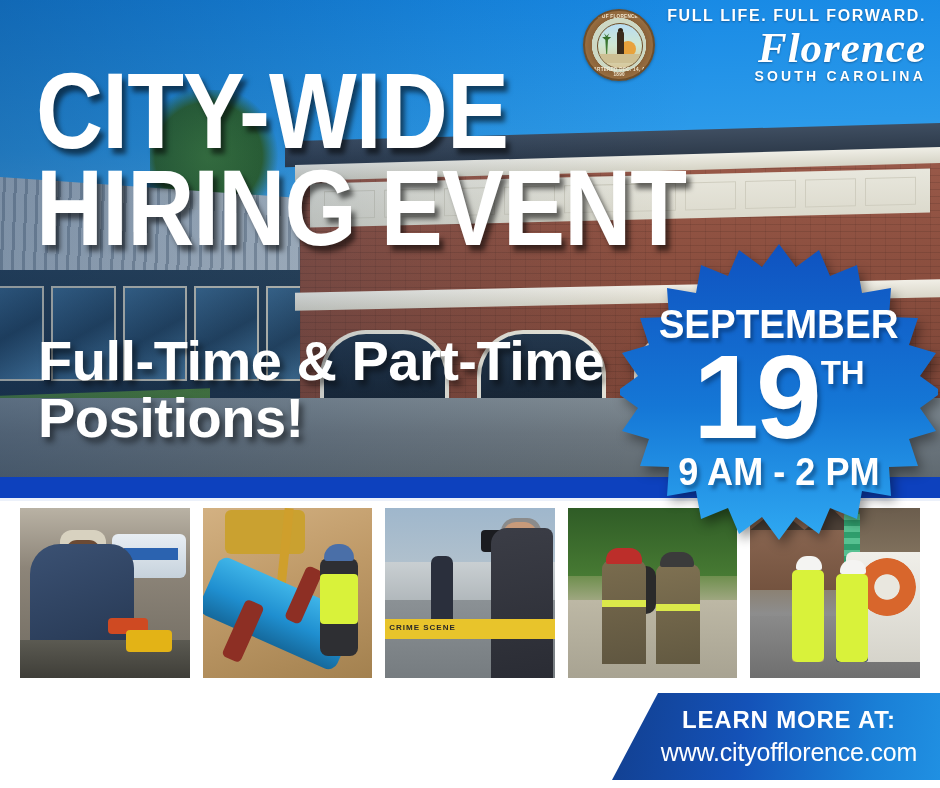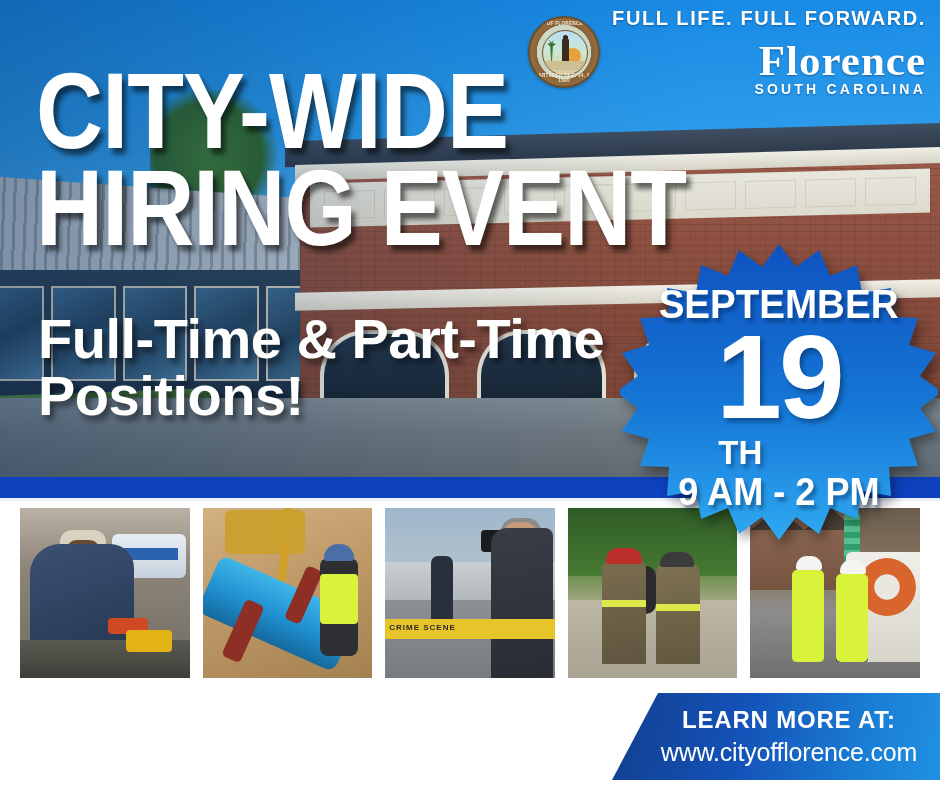--- a/index.html
+++ b/index.html
@@ -142,47 +142,47 @@
   .seal .ground2{position:absolute;left:0;bottom:5px;width:44px;height:9px;background:#cdbf93;}
   .seal .rim-txt{
     position:absolute;left:0;top:0;width:100%;height:100%;
     font-size:4.6px;letter-spacing:.3px;color:#f3e9d2;font-weight:bold;
   }
   .seal .rim-txt b{position:absolute;display:block;width:100%;text-align:center;font-weight:bold;}
   .seal .rim-top{top:3px;}
   .seal .rim-bot{bottom:2.5px;}
   .wordmark{color:#ffffff;text-align:right;line-height:1;text-shadow:0 1px 2px rgba(0,40,80,.45);}
   .wm-tag{
-    font-size:20px;font-weight:bold;letter-spacing:1.6px;
-    margin-bottom:13px;
+    font-size:16px;font-weight:bold;letter-spacing:1.6px;
+    margin-bottom:4px;
   }
   .wm-main{
     font-family:"Liberation Serif", serif;
-    font-size:43px;font-weight:bold;letter-spacing:1px;line-height:.92;
+    font-size:43px;font-weight:bold;letter-spacing:1px;line-height:.92;font-style:italic;
   }
   .wm-sub{
     font-size:14px;font-weight:bold;letter-spacing:3.2px;margin-top:1px;
   }
 
   
   .headline{
     position:absolute;left:36px;top:62px;z-index:12;
     color:#ffffff;
     font-family:"Liberation Sans", sans-serif;
     font-weight:bold;
     font-size:108px;
     line-height:.90;
     letter-spacing:-1px;
     transform:scaleX(.86);transform-origin:left top;
     text-shadow:5px 6px 6px rgba(0,0,0,.55);
     white-space:nowrap;
   }
   .headline .l2{display:block;}
   .subhead{
-    position:absolute;left:38px;top:310px;z-index:12;width:580px;
+    position:absolute;left:38px;top:332px;z-index:12;width:580px;
     color:#ffffff;
     font-weight:bold;
     font-size:56px;
     line-height:1.02;
     letter-spacing:-.5px;
     text-shadow:4px 5px 6px rgba(0,0,0,.52);
   }
 
   
   .badge{
@@ -192,21 +192,21 @@
   }
   .badge svg{display:block;width:318px;height:318px;}
   .badge-txt{
     position:absolute;left:0;top:0;width:318px;height:318px;
     display:flex;flex-direction:column;align-items:center;justify-content:center;
     color:#ffffff;text-align:center;
     text-shadow:3px 4px 4px rgba(0,30,70,.42);
     pointer-events:none;
   }
   .b-month{font-size:41px;font-weight:bold;letter-spacing:0px;transform:scaleX(.94);line-height:1;}
-  .b-daywrap{display:flex;align-items:flex-start;line-height:.85;margin:2px 0 4px;flex-direction:column;}
+  .b-daywrap{display:flex;align-items:flex-start;line-height:.85;margin:2px 0 4px;}
   .b-day{font-size:118px;font-weight:bold;letter-spacing:-3px;}
   .b-ord{font-size:33px;font-weight:bold;margin-top:12px;margin-left:2px;}
   .b-time{font-size:38px;font-weight:bold;transform:scaleX(.95);letter-spacing:0px;}
 
   
   .bar-blue{
     position:absolute;left:0;top:477px;width:940px;height:21px;
     background:#0d41be;z-index:8;
   }
   .bar-strip{

